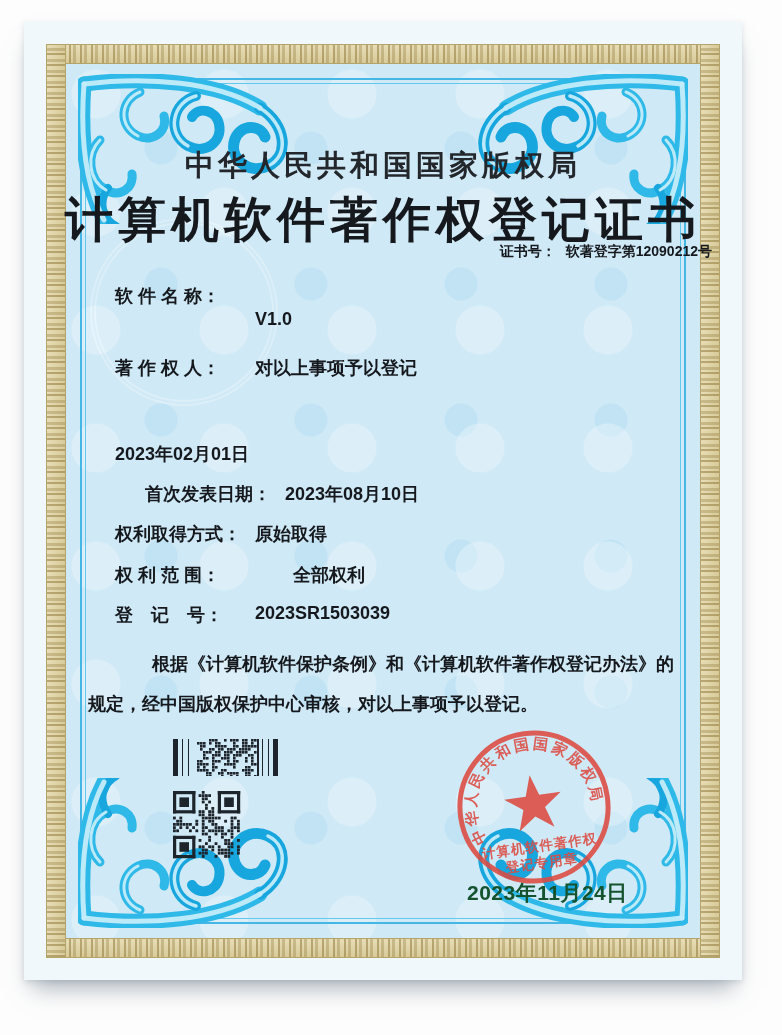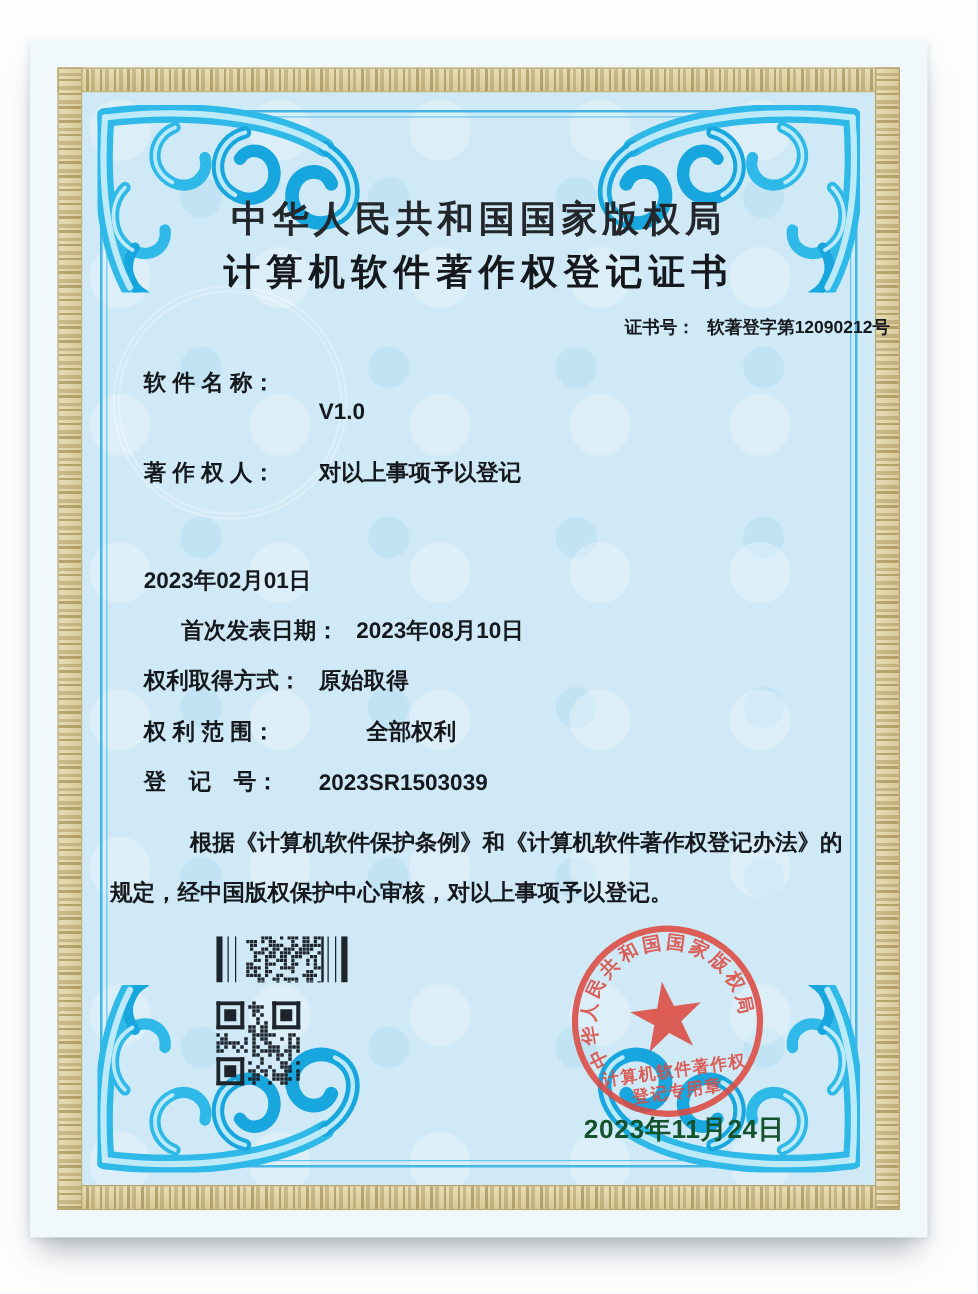--- a/index.html
+++ b/index.html
@@ -9,21 +9,21 @@
     --seal-red:#dd4a41;
     --text:#1a1a1a;
   }
   html,body{margin:0;padding:0;}
   body{
     width:782px;height:1035px;position:relative;background:#fdfdfd;
     font-family:"Liberation Sans","DejaVu Sans",sans-serif;color:var(--text);
     overflow:hidden;
   }
   .cert{
-    position:absolute;left:24px;top:32px;width:718px;height:958px;
+    position:absolute;left:24px;top:22px;width:718px;height:958px;
     background:#f0f8fc;
     box-shadow:0 16px 22px -8px rgba(105,120,135,.55), 0 2px 6px rgba(120,135,150,.25);
   }
   
   .gold{position:absolute;background:
       repeating-linear-gradient(90deg, rgba(146,122,60,.55) 0 2px, rgba(0,0,0,0) 2px 11px),
       repeating-linear-gradient(90deg, rgba(0,0,0,0) 0 4px, rgba(146,122,60,.35) 4px 7px, rgba(0,0,0,0) 7px 11px),
       linear-gradient(#e7ddb6,var(--gold));
       border:1px solid #b5a469;}
   .gold.v{background:
@@ -57,25 +57,25 @@
   .fl.br{right:54px;bottom:52px;transform:scale(-1,-1);}
   .fl-main{stroke:var(--flourish-blue);fill:none;stroke-linecap:round;}
   .fl-deep{stroke:#18a6de;fill:none;stroke-linecap:round;}
   .fl-light{stroke:#c4ecfa;fill:none;stroke-linecap:round;opacity:.95;}
   
   .t1{position:absolute;top:124px;left:0;width:100%;text-align:center;
       font-family:"Liberation Serif","DejaVu Serif",serif;
       font-size:29px;font-weight:700;letter-spacing:4px;color:#23272b;}
   .t2{position:absolute;top:166px;left:0;width:100%;text-align:center;
       font-family:"Liberation Serif","DejaVu Serif",serif;
-      font-size:29px;font-weight:800;letter-spacing:5px;color:#15181c;}
+      font-size:48px;font-weight:800;letter-spacing:5px;color:#15181c;}
   .certno{position:absolute;top:221px;right:30px;font-size:14px;font-weight:800;color:#15181c;}
   .certno .gap{display:inline-block;width:10px;}
   .row{position:absolute;left:91px;display:flex;font-size:18px;font-weight:800;
-       color:#15181c;white-space:nowrap;align-items:flex-end;}
+       color:#15181c;white-space:nowrap;}
   .row .lab{width:140px;flex:none;}
   .row.software{top:262px;} .vline2{position:absolute;left:231px;top:287px;
        font-size:18px;font-weight:800;color:#15181c;}
   .row.owner{top:334px;}
   .row.dev{top:420px;}
   .row.pub{top:460px;margin-left:30px;}
   .row.acq{top:500px;}
   .row.scope{top:541px;gap:38px;}
   .row.reg{top:581px;}
   .stmt{position:absolute;font-size:18px;font-weight:800;color:#15181c;white-space:nowrap;}

